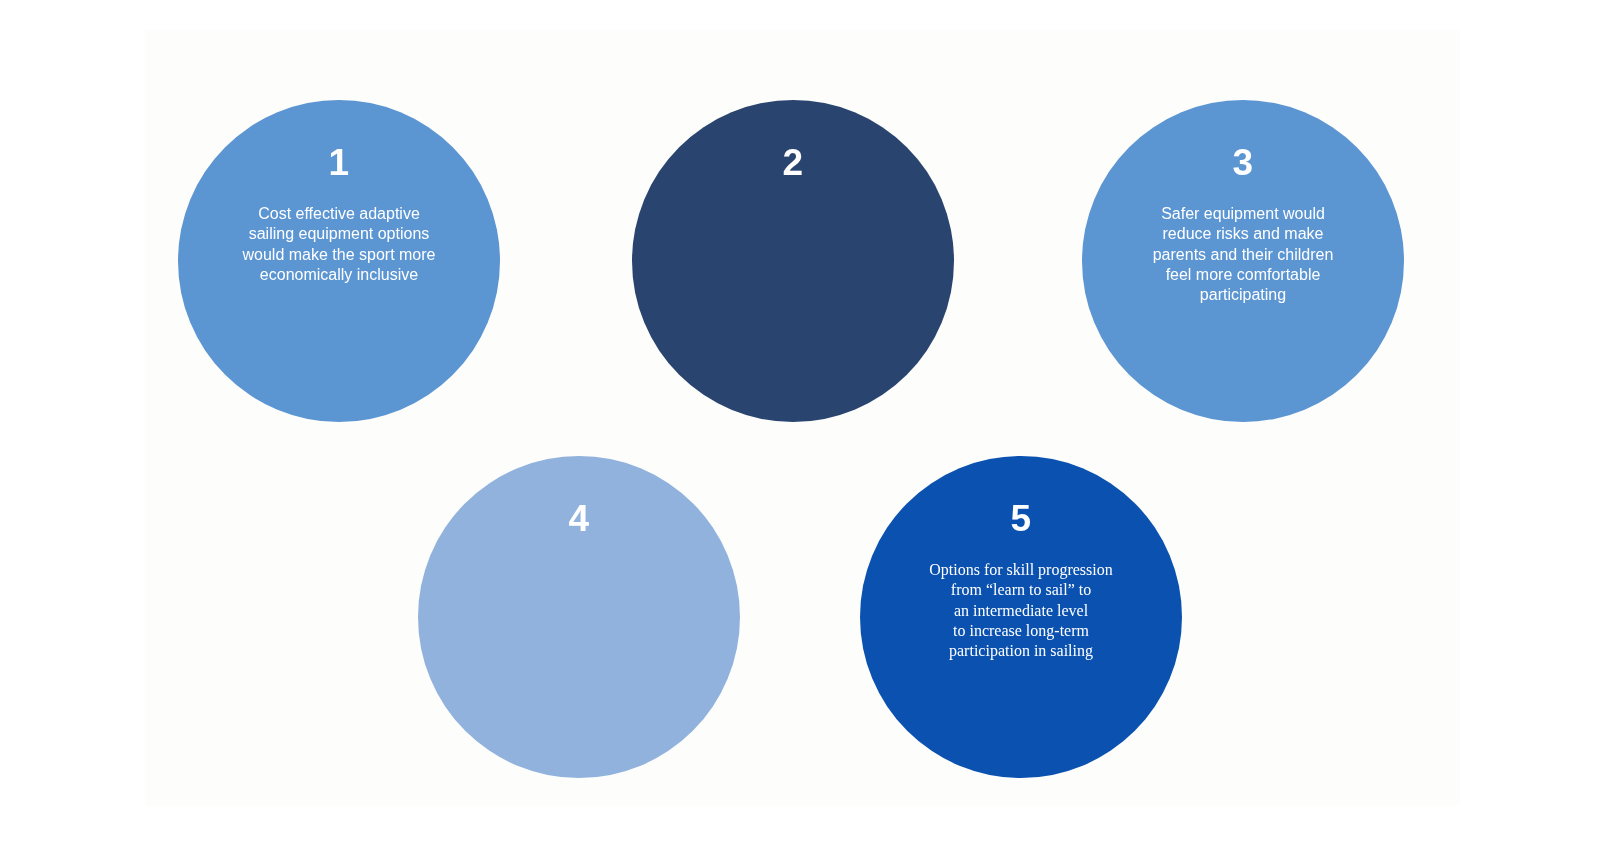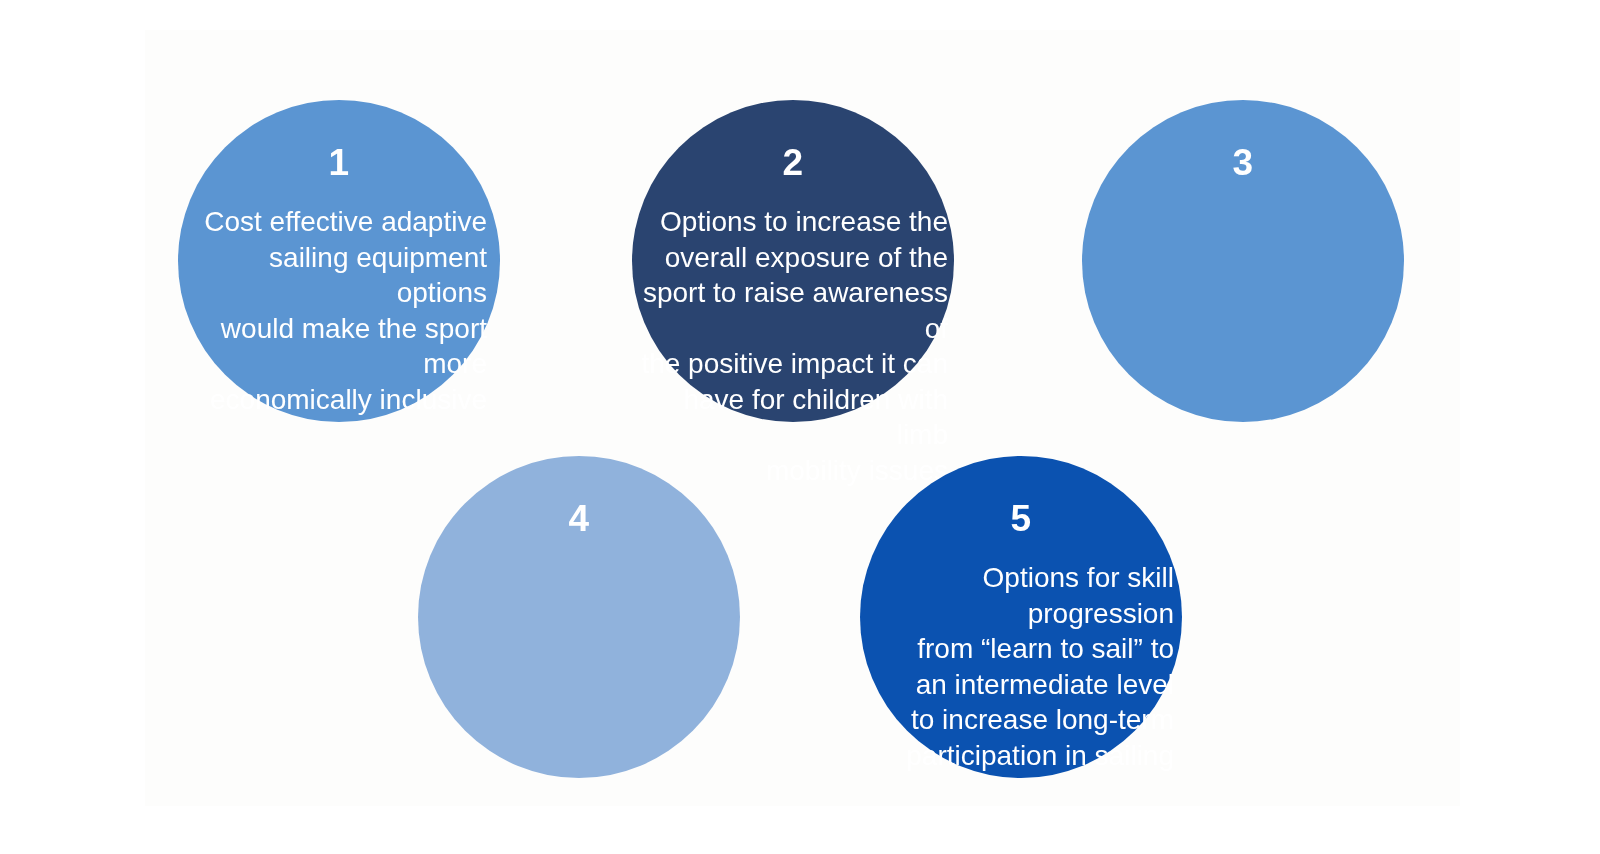--- a/index.html
+++ b/index.html
@@ -49,26 +49,25 @@
 
   .circle-number {
     font-size: 37px;
     font-weight: bold;
     line-height: 1;
     letter-spacing: 0.5px;
     color: #ffffff;
   }
 
   .circle-text {
-    font-size: 28px;
+    font-size: 16px;
     line-height: 1.27;
     font-weight: 400;
     color: #ffffff;
     white-space: pre-line;
-    text-align: right;
   }
 
   
   #circle-1 {
     left: 178px;  top: 100px;  width: 322px; height: 322px;
     padding-top: 44px;
   }
   #circle-1 .circle-text { width: 296px; margin-top: 23px; }
 
   #circle-2 {
@@ -86,49 +85,48 @@
   #circle-4 {
     left: 418px;  top: 456px;  width: 322px; height: 322px;
     padding-top: 44px;
   }
   #circle-4 .circle-text { width: 310px; margin-top: 23px; }
 
   #circle-5 {
     left: 860px;  top: 456px;  width: 322px; height: 322px;
     padding-top: 44px;
   }
-  #circle-5 .circle-text { width: 306px; margin-top: 23px; }
+  #circle-5 .circle-text { width: 306px; margin-top: 23px; font-family: Liberation Serif, serif; }
 </style>
 </head>
 <body>
 
 <div id="canvas" style="background: rgb(255, 255, 255);">
 
   <div id="panel" style="background: rgb(253, 253, 252);"></div>
 
   <div class="circle" id="circle-1" style="background: rgb(91, 149, 210); color: rgb(255, 255, 255);">
     <div class="circle-number">1</div>
     <div class="circle-text">Cost effective adaptive
 sailing equipment options
 would make the sport more
 economically inclusive</div>
   </div>
 
   <div class="circle" id="circle-2" style="background: rgb(42, 68, 112); color: rgb(255, 255, 255);">
     <div class="circle-number">2</div>
-    <div class="circle-text">Options to increase the
-overall exposure of the
-sport to raise awareness of
-the positive impact it can
-have for children with limb
-mobility issues</div>
   </div>
 
   <div class="circle" id="circle-3" style="background: rgb(91, 149, 210); color: rgb(255, 255, 255);">
     <div class="circle-number">3</div>
+    <div class="circle-text">Safer equipment would
+reduce risks and make
+parents and their children
+feel more comfortable
+participating</div>
   </div>
 
   <div class="circle" id="circle-4" style="background: rgb(144, 178, 220); color: rgb(255, 255, 255);">
     <div class="circle-number">4</div>
   </div>
 
   <div class="circle" id="circle-5" style="background: rgb(11, 82, 176); color: rgb(255, 255, 255);">
     <div class="circle-number">5</div>
     <div class="circle-text">Options for skill progression
 from “learn to sail” to

